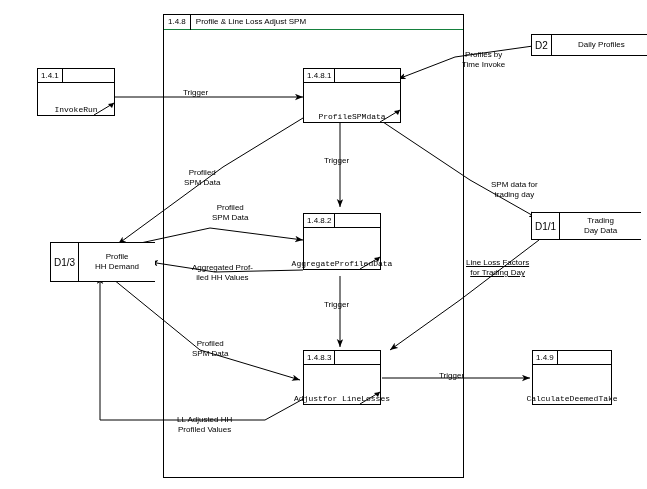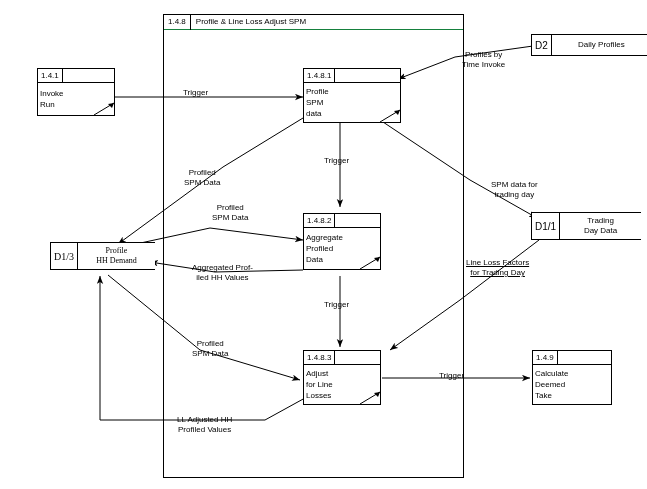--- a/index.html
+++ b/index.html
@@ -79,26 +79,26 @@
     padding: 0 3px;
     white-space: nowrap;
     box-sizing: border-box;
   }
   .process .head .prest {
     flex: 1;
   }
   .process .body {
     position: relative;
     display: flex;
-    flex-direction: column;
-    align-items: flex-start;
+    align-items: flex-end;
     justify-content: center;
     height: calc(100% - 14px);
     box-sizing: border-box;
     padding: 0 2px;
+    font-family: Liberation Mono, monospace;
   }
   .process .body span {
     font-size: 8px;
     line-height: 11px;
     text-align: center;
     white-space: nowrap;
   }
   .corner-tick {
     position: absolute;
     right: 0;
@@ -282,21 +282,21 @@
   </div>
 
   <div class="store" style="left:531px; top:212px; width:110px; height:28px;">
     <div class="sid">D1/1</div>
     <div class="sname">
       <span>Trading</span>
       <span>Day Data</span>
     </div>
   </div>
 
-  <div class="store" style="left:50px; top:242px; width:105px; height:28px;font-family:Liberation Serif, serif;">
+  <div class="store" style="left:50px; top:242px; width:105px; height:40px;">
     <div class="sid">D1/3</div>
     <div class="sname">
       <span>Profile</span>
       <span>HH Demand</span>
     </div>
   </div>
 
   <div class="flabel" style="left:183px; top:88px;">
     <div>Trigger</div>
   </div>

